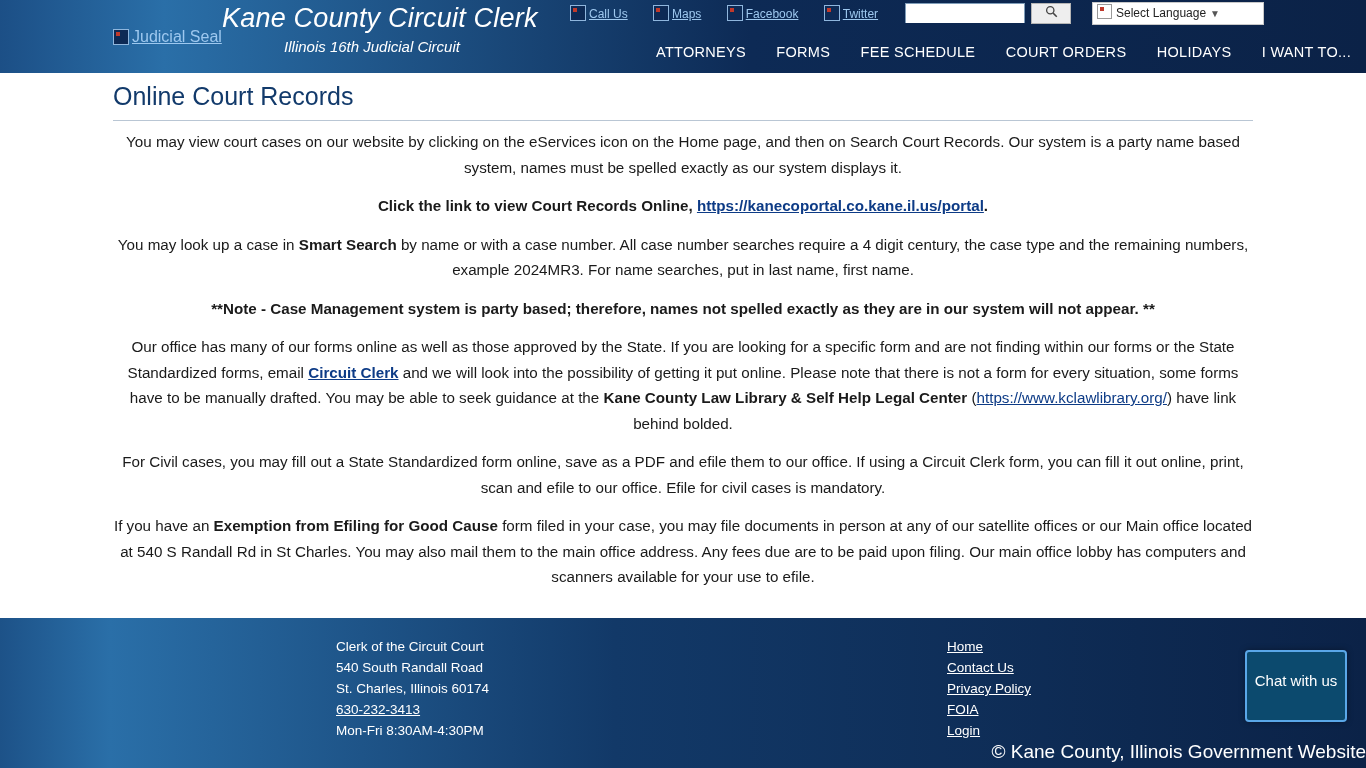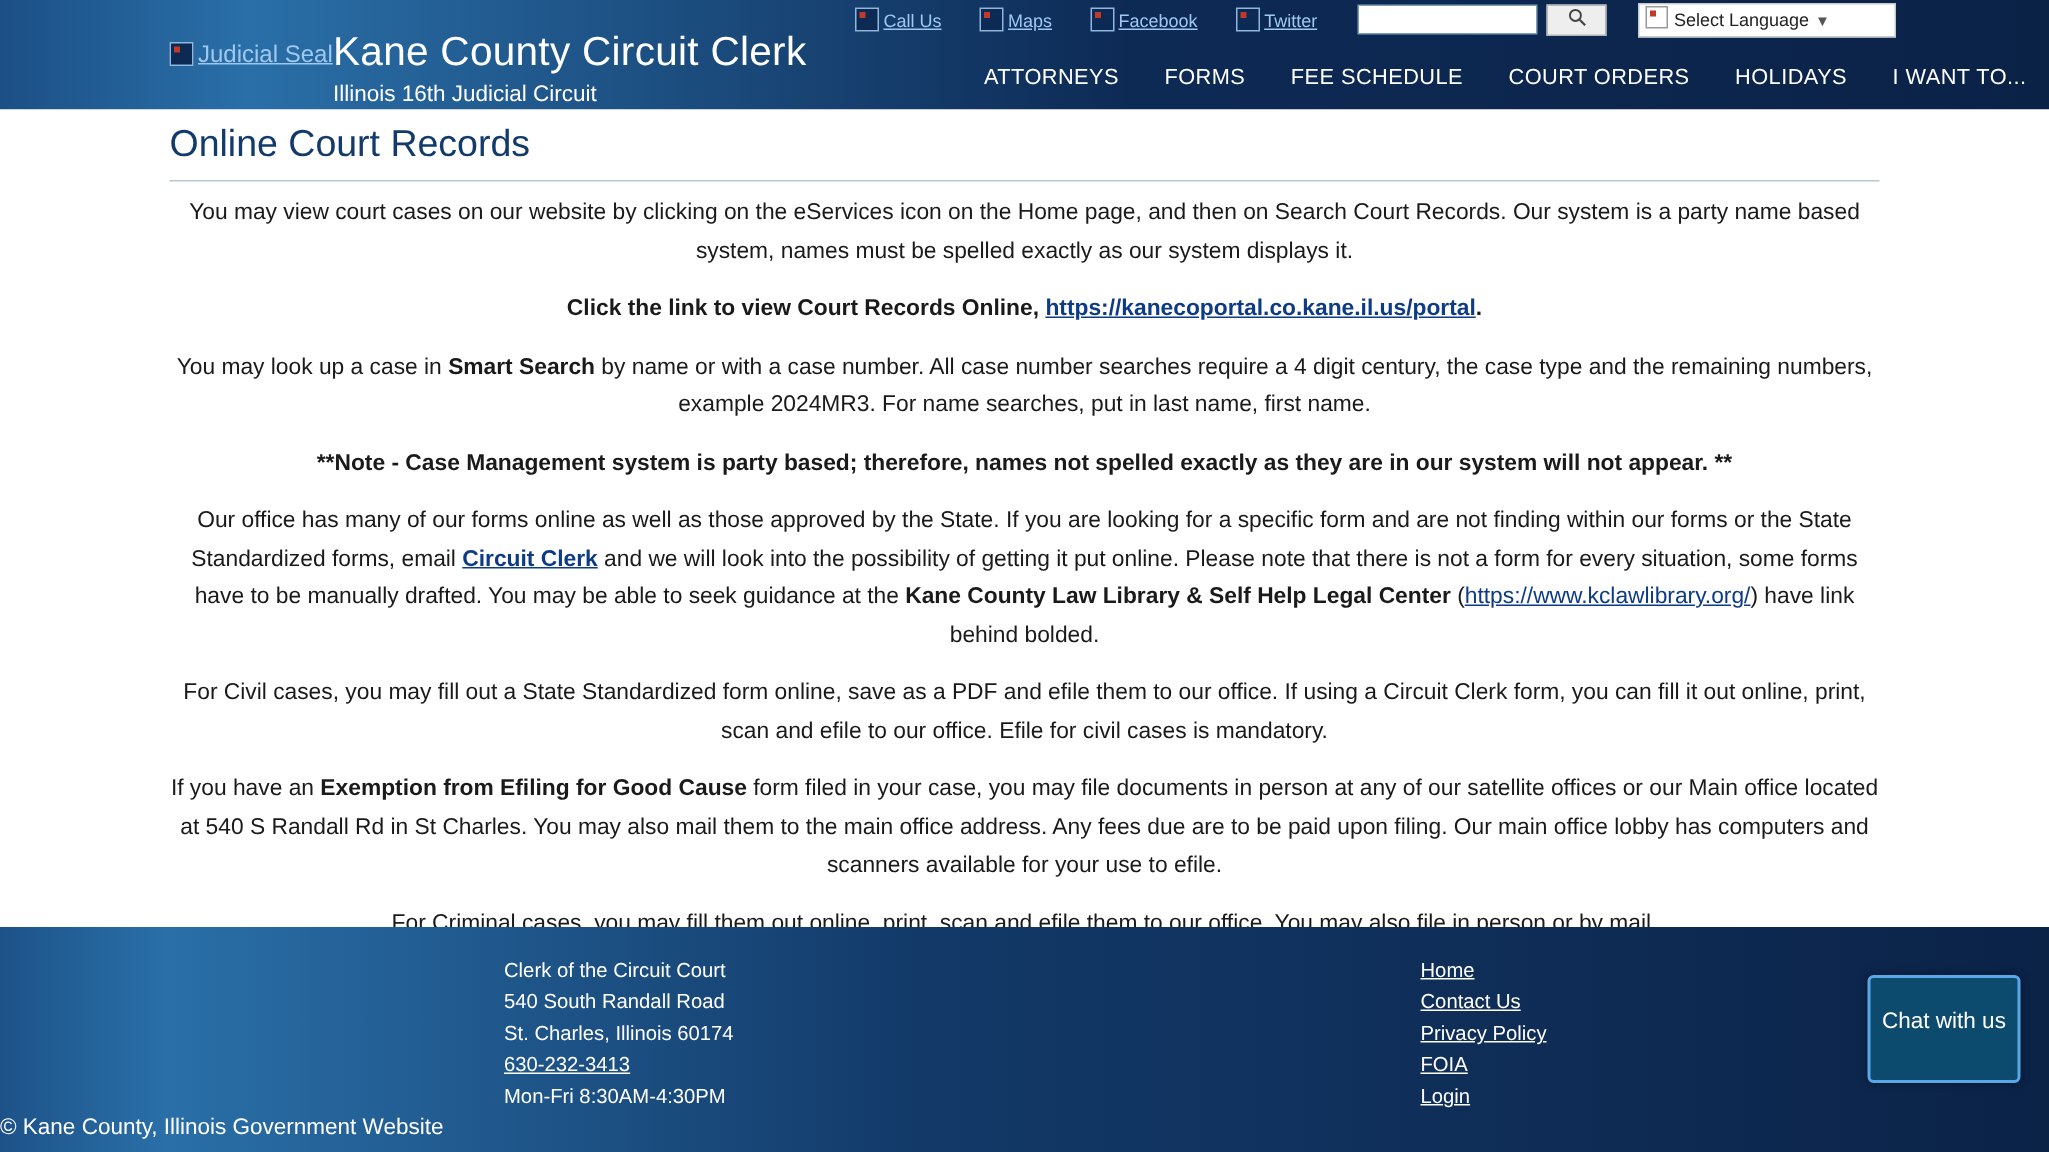--- a/index.html
+++ b/index.html
@@ -46,23 +46,24 @@
   .broken-img-icon::before {
     content: "";
     position: absolute;
     left: 2px; top: 2px;
     width: 4px; height: 4px;
     background: #c0392b;
   }
   .title-block {
     position: absolute;
     left: 222px;
-    top: 17px;
+    top: 1px;
     width: 300px;
-    text-align: left;
+    text-align: center;
+    font-style: italic;
   }
   .site-title {
     font-size: 27px;
     font-weight: normal;
     letter-spacing: 0.2px;
     line-height: 34px;
     white-space: nowrap;
   }
   .site-sub {
     font-size: 15px;
@@ -240,22 +241,22 @@
     display: block;
     color: #ffffff;
     text-decoration: underline;
     line-height: 21px;
   }
   .copyright {
     position: absolute;
     left: 0;
     top: 123px;
     width: 1366px;
-    text-align: left;
-    font-size: 15px;
+    text-align: right;
+    font-size: 19px;
   }
 
   
   .chat-widget {
     position: absolute;
     left: 1245px;
     top: 650px;
     width: 102px;
     height: 72px;
     background: #0c4a6e;
@@ -333,21 +334,20 @@
     <p><span>You may look up a case in </span><b>Smart Search</b><span> by name or with a case number.  All case number searches require a 4 digit century, the case type and the remaining numbers, example 2024MR3.  For name searches, put in last name, first name.</span></p>
 
     <p><b>**Note - Case Management system is party based; therefore, names not spelled exactly as they are in our system will not appear. **</b></p>
 
     <p><span>Our office has many of our forms online as well as those approved by the State. If you are looking for a specific form and are not finding within our forms or the State Standardized forms, email </span><a class="bold-link" href="#">Circuit Clerk</a><span> and we will look into the possibility of getting it put online. Please note that there is not a form for every situation, some forms have to be manually drafted. You may be able to seek guidance at the </span><b>Kane County Law Library &amp; Self Help Legal Center</b><span> (</span><a href="#">https://www.kclawlibrary.org/</a><span>) have link behind bolded.</span></p>
 
     <p><span>For Civil cases, you may fill out a State Standardized form online, save as a PDF and efile them to our office. If using a Circuit Clerk form, you can fill it out online, print, scan and efile to our office. Efile for civil cases is mandatory.</span></p>
 
     <p><span>If you have an </span><b>Exemption from Efiling for Good Cause</b><span> form filed in your case, you may file documents in person at any of our satellite offices or our Main office located at 540 S Randall Rd in St Charles. You may also mail them to the main office address. Any fees due are to be paid upon filing. Our main office lobby has computers and scanners available for your use to efile.</span></p>
 
-    <p><span>For Criminal cases, you may fill them out online, print, scan and efile them to our office. You may also file in person or by mail.</span></p>
 
   </div>
 </div>
 
 <div class="footer">
 
   <div class="footer-addr">
     <div class="fa-title">Clerk of the Circuit Court</div>
     <div>540 South Randall Road</div>
     <div>St. Charles, Illinois 60174</div>

